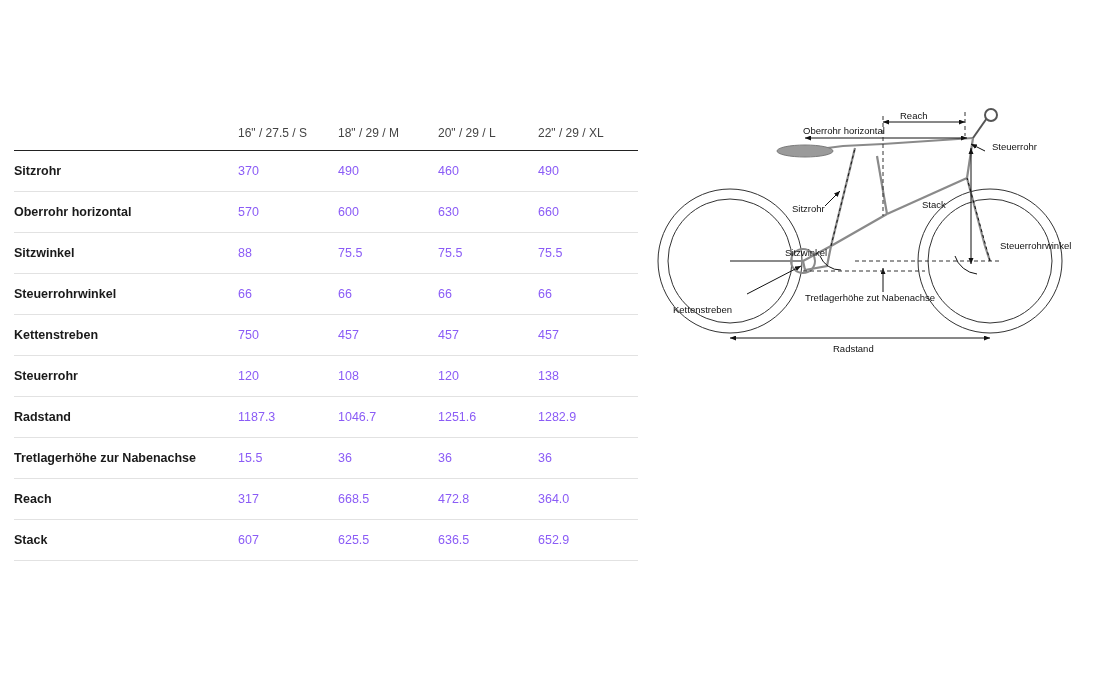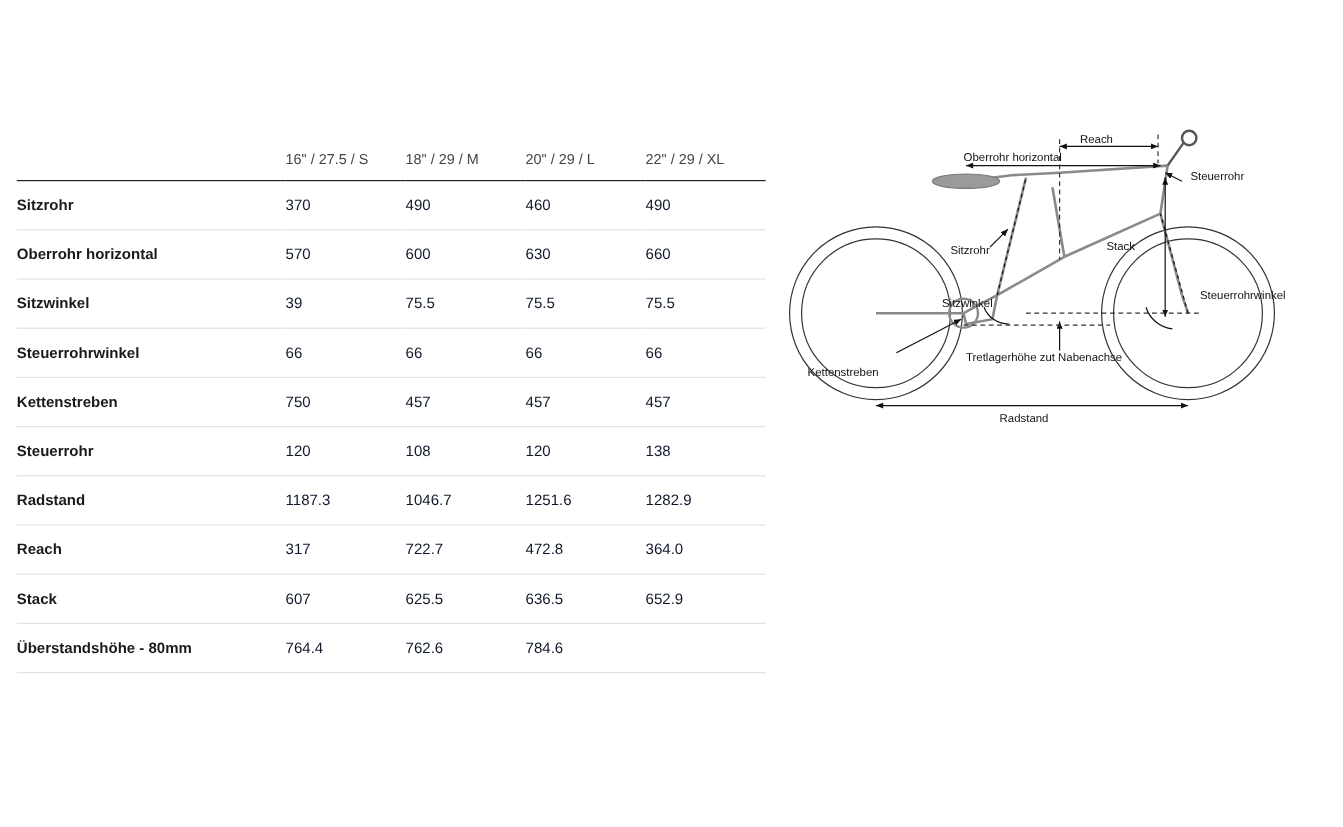--- a/index.html
+++ b/index.html
@@ -63,21 +63,21 @@
     height: 40px;
     vertical-align: middle;
     color: #1a1a1a;
     font-size: 12.5px;
   }
   .geo-table tbody td.label {
     font-weight: bold;
     padding-right: 8px;
   }
   .geo-table tbody td.value {
-    color: #0f172a;
+    color: #8b5cf6;
   }
 
   
   .diagram {
     position: absolute;
     left: 655px;
     top: 96px;
     width: 450px;
     height: 290px;
   }
@@ -115,21 +115,21 @@
       </tr>
       <tr>
         <td class="label">Oberrohr horizontal</td>
         <td class="value">570</td>
         <td class="value">600</td>
         <td class="value">630</td>
         <td class="value">660</td>
       </tr>
       <tr>
         <td class="label">Sitzwinkel</td>
-        <td class="value">39</td>
+        <td class="value">88</td>
         <td class="value">75.5</td>
         <td class="value">75.5</td>
         <td class="value">75.5</td>
       </tr>
       <tr>
         <td class="label">Steuerrohrwinkel</td>
         <td class="value">66</td>
         <td class="value">66</td>
         <td class="value">66</td>
         <td class="value">66</td>
@@ -149,39 +149,39 @@
         <td class="value">138</td>
       </tr>
       <tr>
         <td class="label">Radstand</td>
         <td class="value">1187.3</td>
         <td class="value">1046.7</td>
         <td class="value">1251.6</td>
         <td class="value">1282.9</td>
       </tr>
       <tr>
+        <td class="label">Tretlagerhöhe zur Nabenachse</td>
+        <td class="value">15.5</td>
+        <td class="value">36</td>
+        <td class="value">36</td>
+        <td class="value">36</td>
+      </tr>
+      <tr>
         <td class="label">Reach</td>
         <td class="value">317</td>
-        <td class="value">722.7</td>
+        <td class="value">668.5</td>
         <td class="value">472.8</td>
         <td class="value">364.0</td>
       </tr>
       <tr>
         <td class="label">Stack</td>
         <td class="value">607</td>
         <td class="value">625.5</td>
         <td class="value">636.5</td>
         <td class="value">652.9</td>
-      </tr>
-      <tr>
-        <td class="label">Überstandshöhe - 80mm</td>
-        <td class="value">764.4</td>
-        <td class="value">762.6</td>
-        <td class="value">784.6</td>
-        <td class="value"></td>
       </tr>
     </tbody>
   </table>
 
   <div class="diagram">
     <svg width="450" height="290" viewBox="0 0 450 290" xmlns="http://www.w3.org/2000/svg">
       <defs>
         <marker id="arrow" markerWidth="7" markerHeight="7" refX="6" refY="2.5" orient="auto">
           <path d="M0,0 L6,2.5 L0,5 z" fill="#111"></path>
         </marker>

